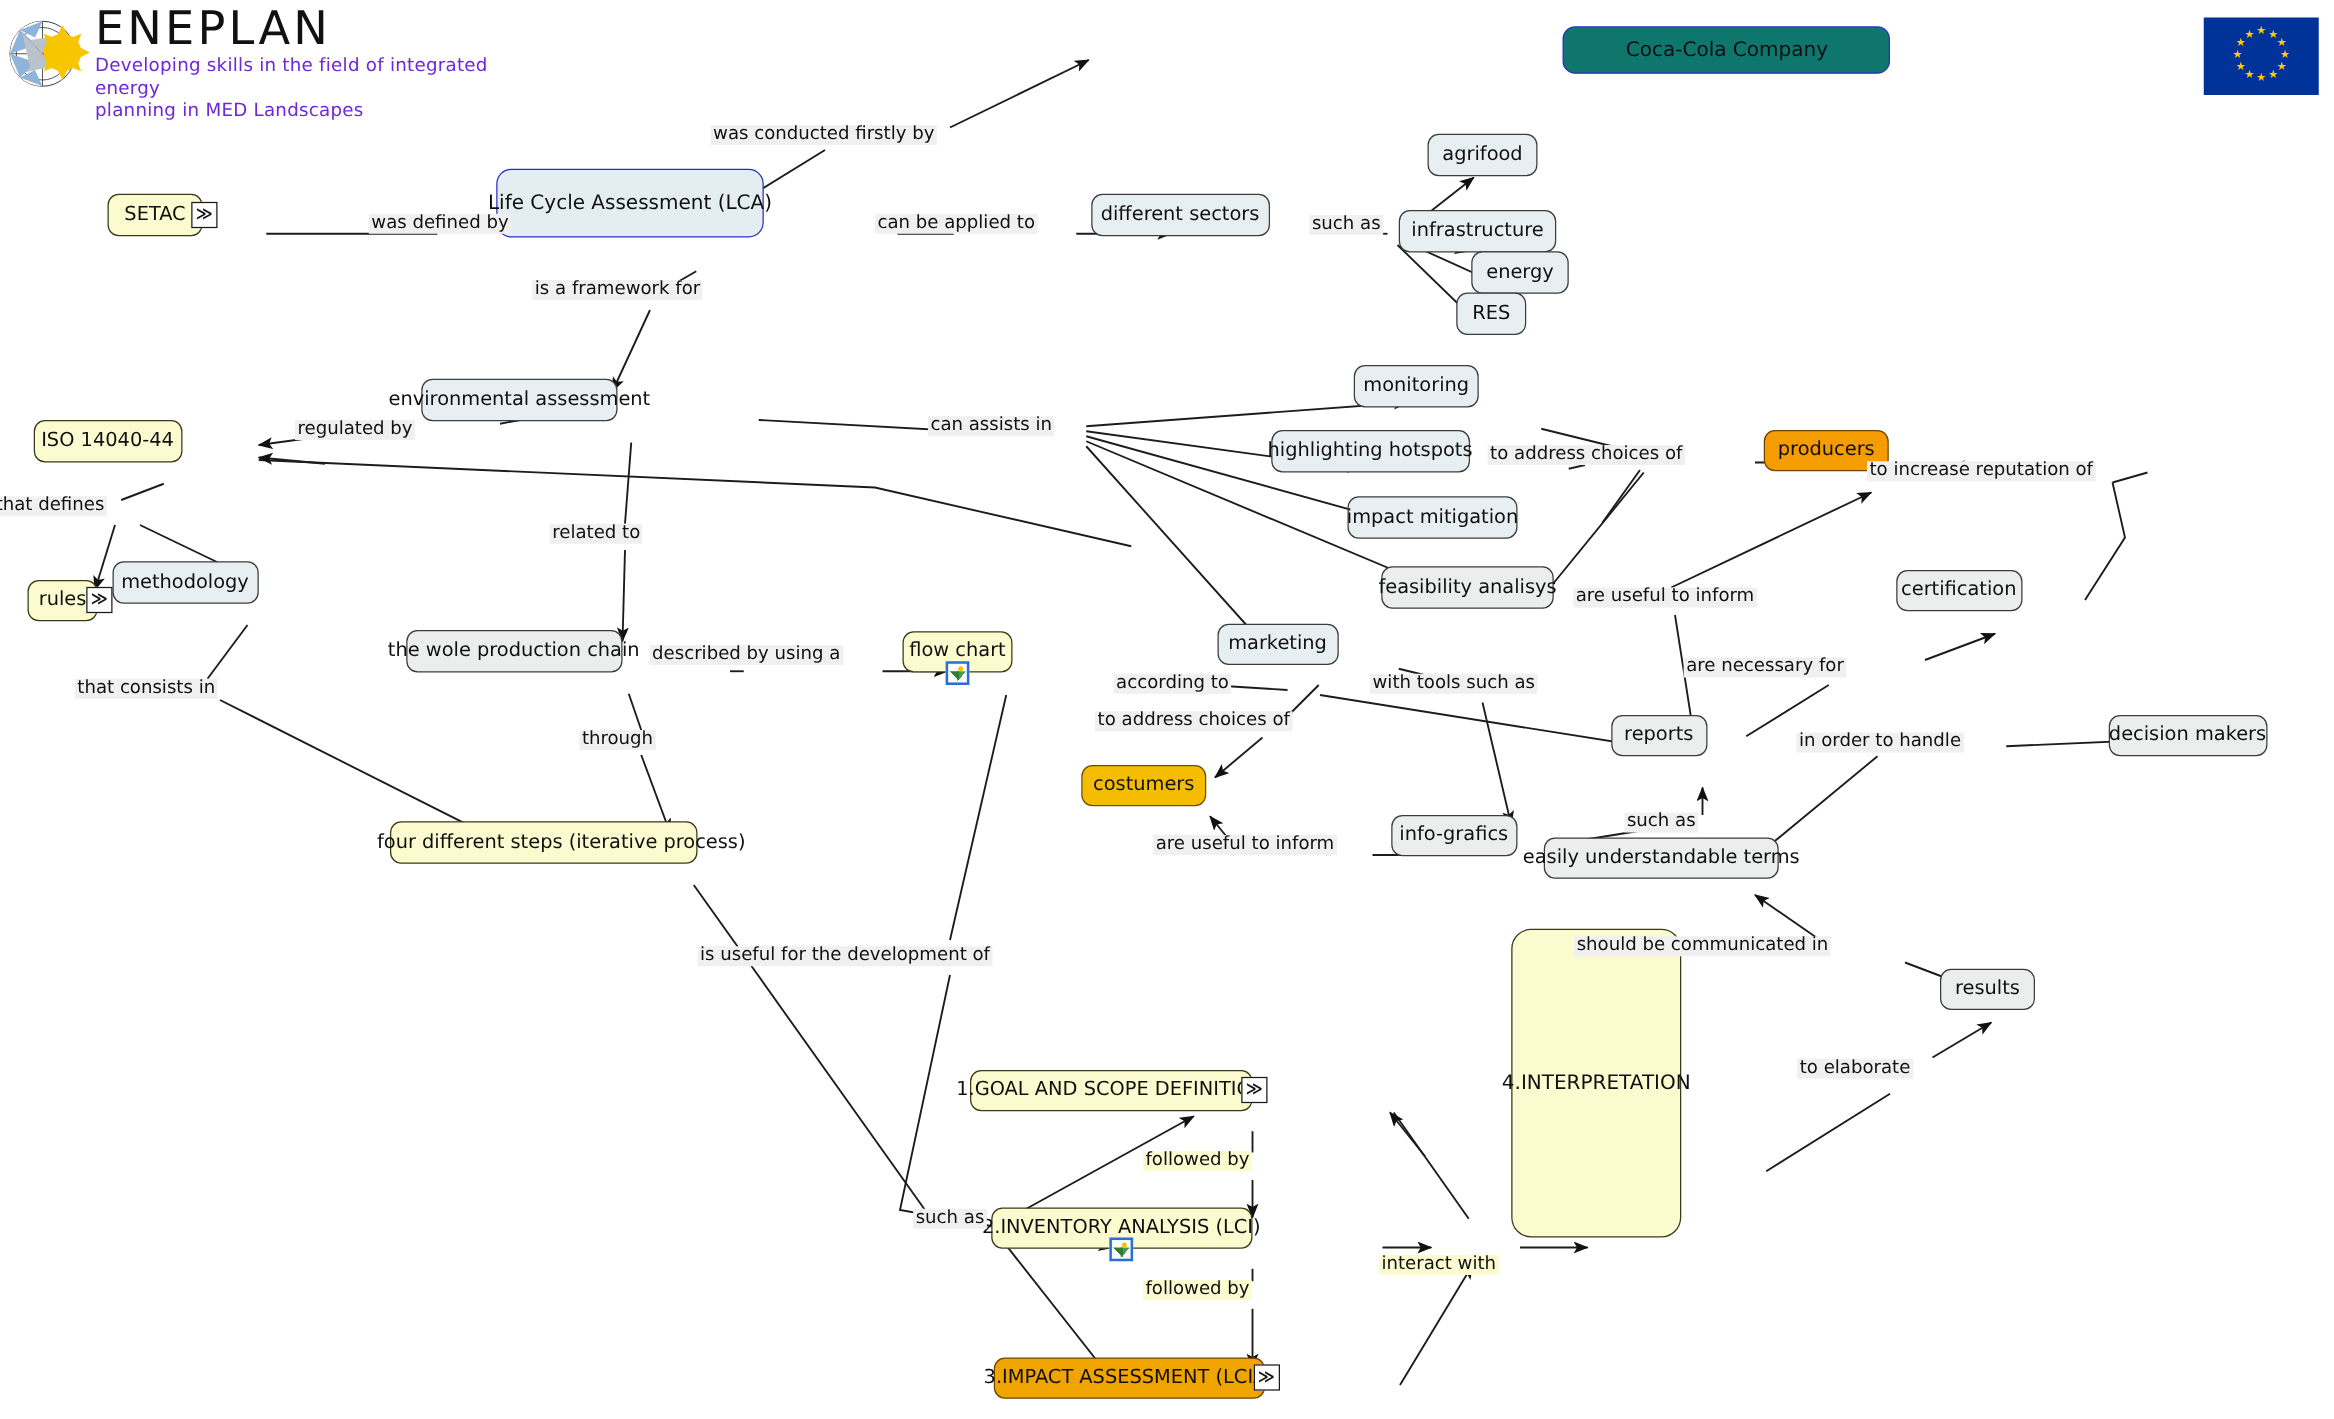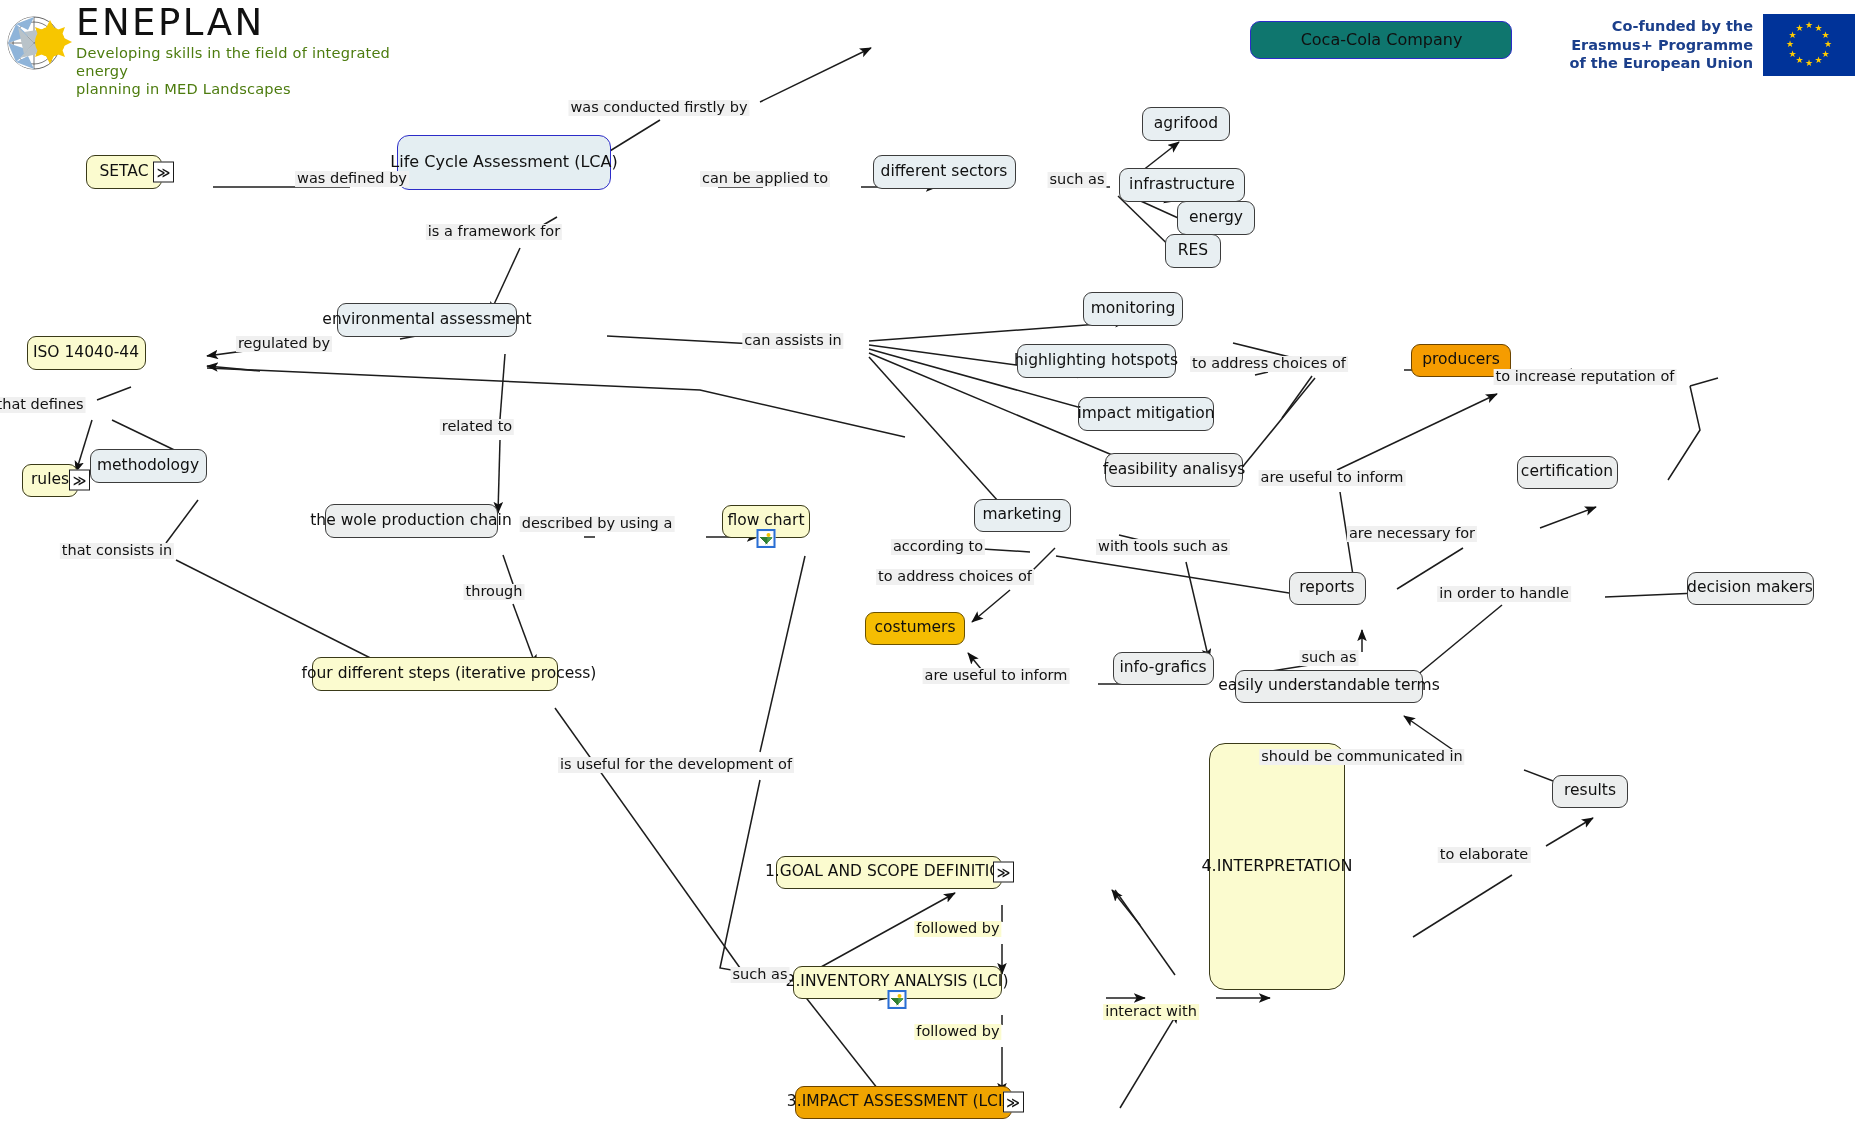--- a/index.html
+++ b/index.html
@@ -79,21 +79,21 @@
 
   
   #logo-eneplan{position:absolute;left:4px;top:2px;width:420px;height:92px;}
   #eneplan-mark{position:absolute;left:2px;top:4px;width:74px;height:74px;}
   #eneplan-text{position:absolute;left:72px;top:2px;width:350px;}
   #eneplan-title{
     font-family:"DejaVu Sans","Liberation Sans",sans-serif;
     font-size:37px;letter-spacing:2.5px;color:#111;line-height:1;font-weight:400;
   }
   #eneplan-sub{
-    font-size:14.6px;color:#4d7c0f;line-height:1.25;margin-top:3px;letter-spacing:.2px;
+    font-size:14.6px;color:#6d28d9;line-height:1.25;margin-top:3px;letter-spacing:.2px;
   }
   #logo-eu{position:absolute;right:12px;top:14px;height:62px;display:flex;align-items:center;gap:10px;}
   #eu-text{
     text-align:right;color:#1b3f8b;font-size:14.5px;line-height:1.28;font-weight:bold;
   }
   #eu-flag{width:92px;height:62px;background:#003399;position:relative;}
   .eu-star{position:absolute;color:#ffcc00;font-size:9px;line-height:1;}
 </style>
 </head>
 <body>
@@ -247,21 +247,21 @@
       </div>
       <div class="node bluegrey" style="left: 1119px; top: 168px; width: 126px; height: 34px;">
         <span>infrastructure</span>
       </div>
       <div class="node bluegrey" style="left: 1177px; top: 201px; width: 78px; height: 34px;">
         <span>energy</span>
       </div>
       <div class="node bluegrey" style="left: 1165px; top: 234px; width: 56px; height: 34px;">
         <span>RES</span>
       </div>
-      <div class="node bluegrey" style="left: 337px; top: 303px; width: 180px; height: 34px;">
+      <div class="node bluegrey" style="left: 337px; top: 303px; width: 157px; height: 34px;">
         <span>environmental assessment</span>
       </div>
       <div class="node yellow" style="left: 26.5px; top: 336px; width: 119px; height: 34px;">
         <span>ISO 14040-44</span>
       </div>
       <div class="node yellow" style="left: 22px; top: 463.5px; width: 56px; height: 33px;">
         <span>rules</span>
         <span class="badge-chevron">≫</span>
       </div>
       <div class="node bluegrey" style="left: 89.5px; top: 449px; width: 117px; height: 34px;">
@@ -404,25 +404,20 @@
     <div id="eneplan-text">
       <div id="eneplan-title">ENEPLAN</div>
       <div id="eneplan-sub">
         <div>Developing skills in the field of integrated energy</div>
         <div>planning in MED Landscapes</div>
       </div>
     </div>
   </div>
 
   <div id="logo-eu">
-    <div id="eu-text">
-      <div>Co-funded by the</div>
-      <div>Erasmus+ Programme</div>
-      <div>of the European Union</div>
-    </div>
     <div id="eu-flag" style="background: rgb(0, 51, 153);">
         <span class="eu-star" style="color: rgb(255, 204, 0); left: 42px; top: 7px;">★</span>
         <span class="eu-star" style="color: rgb(255, 204, 0); left: 51.5px; top: 9.54552px;">★</span>
         <span class="eu-star" style="color: rgb(255, 204, 0); left: 58.4545px; top: 16.5px;">★</span>
         <span class="eu-star" style="color: rgb(255, 204, 0); left: 61px; top: 26px;">★</span>
         <span class="eu-star" style="color: rgb(255, 204, 0); left: 58.4545px; top: 35.5px;">★</span>
         <span class="eu-star" style="color: rgb(255, 204, 0); left: 51.5px; top: 42.4545px;">★</span>
         <span class="eu-star" style="color: rgb(255, 204, 0); left: 42px; top: 45px;">★</span>
         <span class="eu-star" style="color: rgb(255, 204, 0); left: 32.5px; top: 42.4545px;">★</span>
         <span class="eu-star" style="color: rgb(255, 204, 0); left: 25.5455px; top: 35.5px;">★</span>

